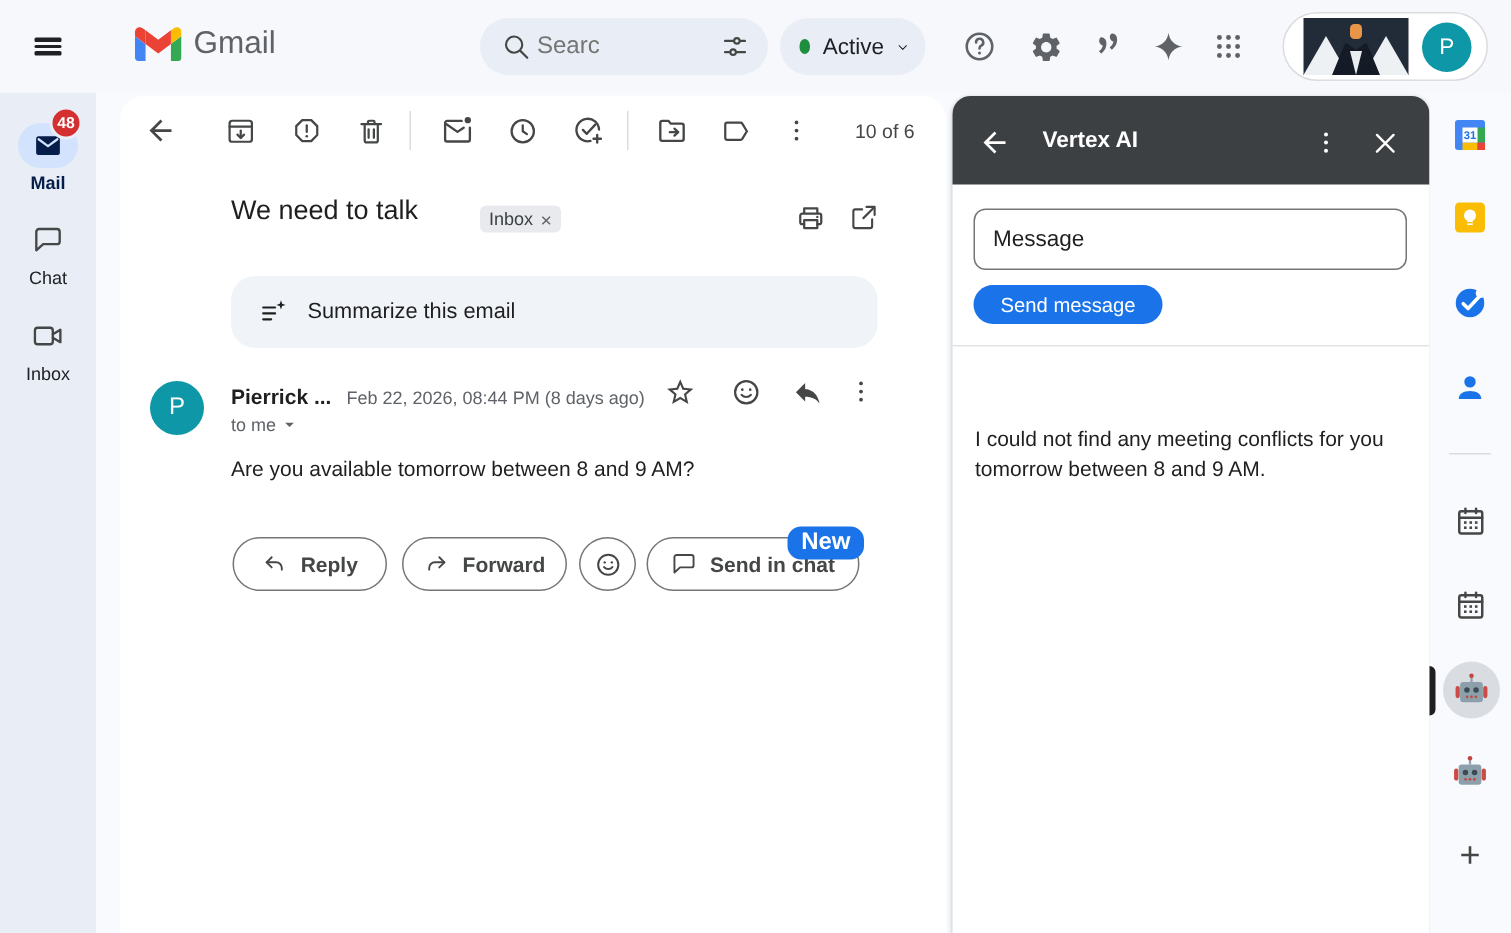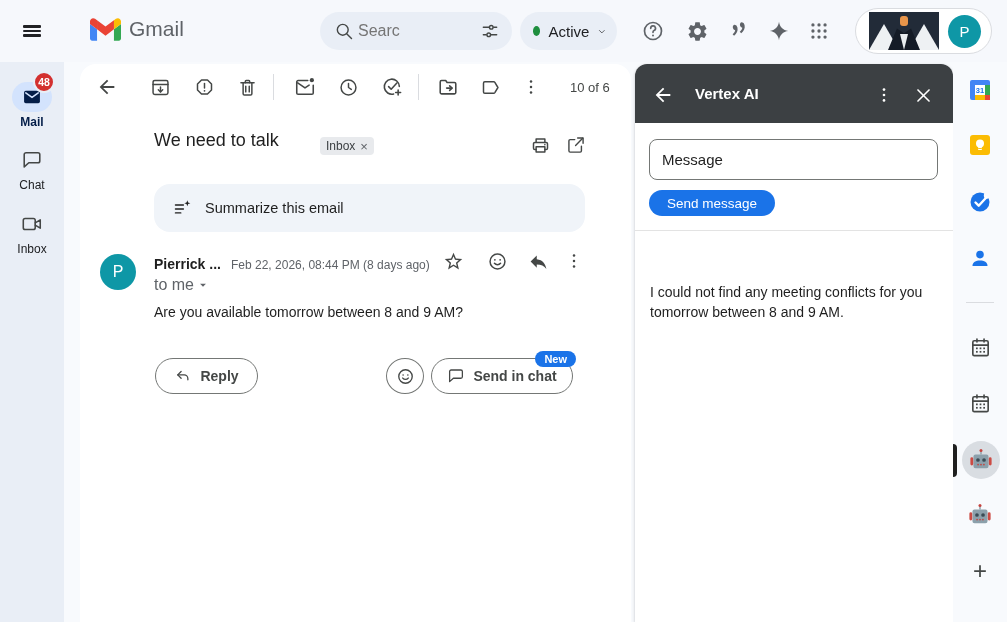--- a/index.html
+++ b/index.html
@@ -45,25 +45,25 @@
   .tbsep { position:absolute; top:10px; width:1px; height:26px; background:#dadce0; }
   #pagination { position:absolute; left:490px; top:16px; font-size:13px; color:#444746; white-space:nowrap; }
   #subject { position:absolute; left:74px; top:66px; font-size:18px; color:#1f1f1f; }
   #inbox-chip { position:absolute; left:240px; top:73px; height:18px; background:#e8eaed; border-radius:4px; font-size:12px; color:#3c4043; display:flex; align-items:center; gap:5px; padding:0 6px; }
   #inbox-x { cursor:pointer; color:#5f6368; font-size:13px; }
   #summarize { position:absolute; left:74px; top:120px; width:431px; height:48px; background:#f0f4f9; border-radius:16px; display:flex; align-items:center; gap:12px; padding:0 18px; cursor:pointer; border:none; font-family:"Liberation Sans",sans-serif; }
   #summarize span { font-size:14.5px; color:#1f1f1f; }
   #sender-avatar { position:absolute; left:20px; top:190px; width:36px; height:36px; font-size:16px; }
   #sender-name { position:absolute; left:74px; top:192px; font-size:14px; font-weight:bold; color:#1f1f1f; }
   #msg-date { position:absolute; left:151px; top:194px; font-size:12px; color:#5f6368; }
-  #to-me { position:absolute; left:74px; top:212px; font-size:16px; color:#5f6368; display:flex; align-items:center; gap:4px; cursor:pointer; }
+  #to-me { position:absolute; left:74px; top:212px; font-size:12px; color:#5f6368; display:flex; align-items:center; gap:4px; cursor:pointer; }
   #body-text { position:absolute; left:74px; top:240px; font-size:14px; color:#1f1f1f; }
   .msg-ic { position:absolute; top:185px; width:24px; height:24px; }
   .act-btn { position:absolute; top:294px; height:36px; border:1px solid #747775; border-radius:18px; background:#fff; display:flex; align-items:center; justify-content:center; gap:8px; font-size:14px; color:#444746; font-weight:bold; cursor:pointer; font-family:"Liberation Sans",sans-serif; }
-  #new-badge { position:absolute; right:-4px; top:-8px; background:#1a73e8; color:#fff; font-size:11px; font-weight:bold; border-radius:9px; padding:2px 9px; }
+  #new-badge { position:absolute; right:-4px; top:-8px; background:#1a73e8; color:#fff; font-size:16px; font-weight:bold; border-radius:9px; padding:2px 9px; }
 
   
   #panel { position:absolute; left:635px; top:64px; width:318px; height:558px; background:#fff; border-radius:12px 12px 0 0; z-index:6; box-shadow:0 1px 3px rgba(60,64,67,.3); }
   #panel-header { position:absolute; left:0; top:0; width:318px; height:59px; background:#3c4043; border-radius:12px 12px 0 0; }
   #panel-title { position:absolute; left:60px; top:21px; color:#fff; font-size:15px; font-weight:bold; }
   #panel-input { position:absolute; left:14px; top:75px; width:289px; height:41px; border:1px solid #747775; border-radius:8px; font-size:15px; color:#1f1f1f; padding:0 12px; outline:none; background:#fff; font-family:"Liberation Sans",sans-serif; }
   #send-btn { position:absolute; left:14px; top:126px; height:26px; padding:0 18px; background:#1a73e8; color:#fff; border:none; border-radius:13px; font-size:13.5px; cursor:pointer; font-family:"Liberation Sans",sans-serif; }
   #panel-divider { position:absolute; left:0; top:166px; width:318px; height:1px; background:#e3e3e3; }
   #panel-response { position:absolute; left:15px; top:178px; width:296px; font-size:14px; line-height:20px; color:#1f1f1f;margin-top:40px; }
 
@@ -339,20 +339,27 @@
     </button>
 
   <p id="body-text">Are you available tomorrow between 8 and 9 AM?</p>
 
   <button class="act-btn" style="left:75px; width:103px;">
     <svg class="st" width="18" height="18" viewBox="0 0 24 24">
         <path d="M9.5 6 5 10.5l4.5 4.5"></path>
         <path d="M5 10.5h8.5a5 5 0 0 1 5 5V17"></path>
       </svg>
     <span>Reply</span>
+  </button>
+  <button class="act-btn" style="left:188px; width:110px;">
+    <svg class="st" width="18" height="18" viewBox="0 0 24 24">
+        <path d="M14.5 6 19 10.5 14.5 15"></path>
+        <path d="M19 10.5h-8.5a5 5 0 0 0-5 5V17"></path>
+      </svg>
+    <span>Forward</span>
   </button>
   <button class="act-btn" style="left:306px; width:38px; border-radius:50%;">
     <svg class="st" width="19" height="19" viewBox="0 0 24 24">
         <circle cx="12" cy="12" r="8.5"></circle>
         <circle cx="9" cy="10" r="1" fill="#444746" stroke="none"></circle>
         <circle cx="15" cy="10" r="1" fill="#444746" stroke="none"></circle>
         <path d="M8.5 14a4.6 4.6 0 0 0 7 0"></path>
       </svg>
   </button>
   <button class="act-btn" style="left:351px; width:142px;">

